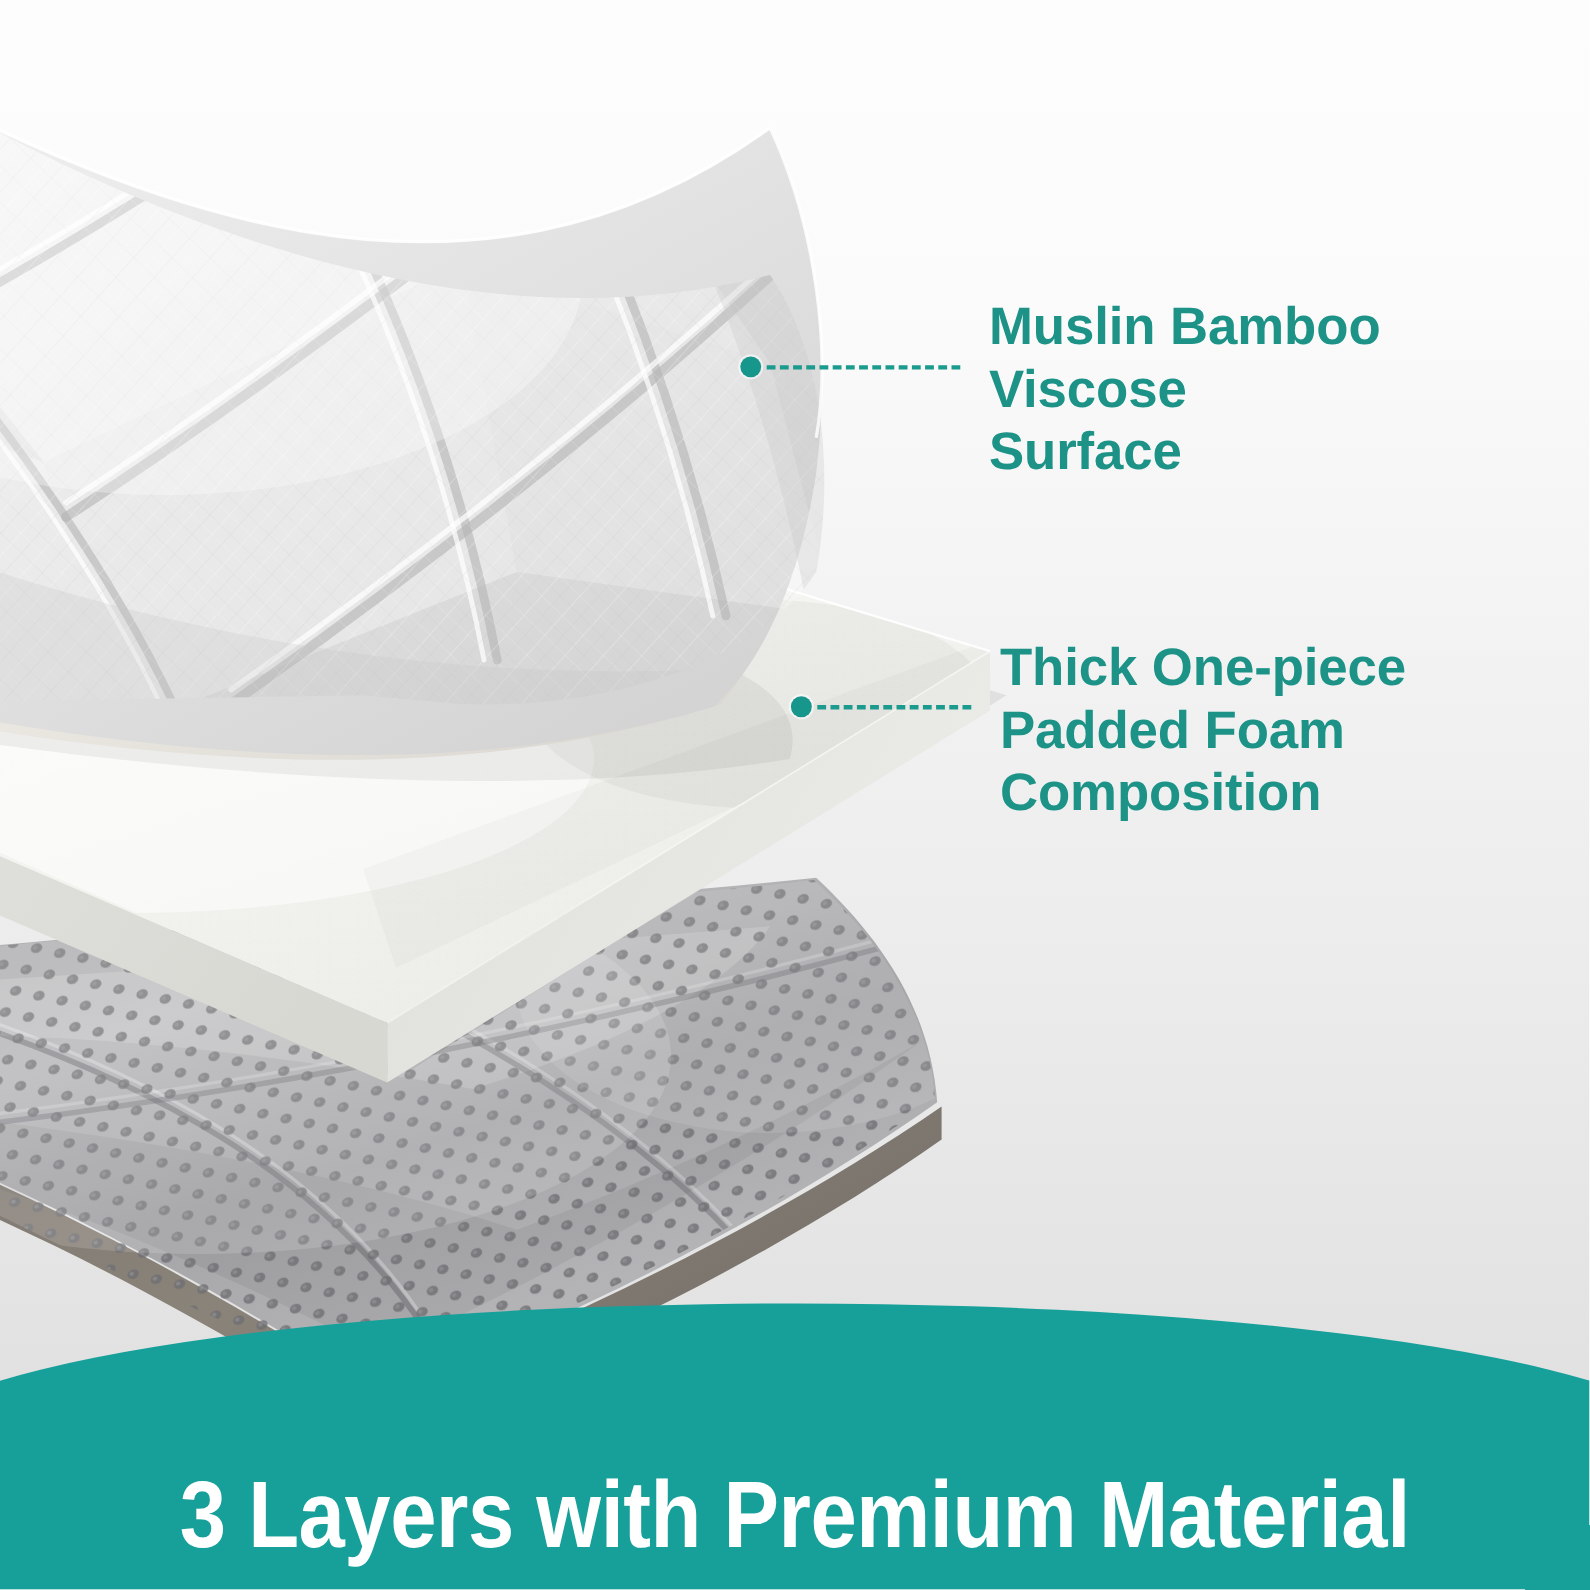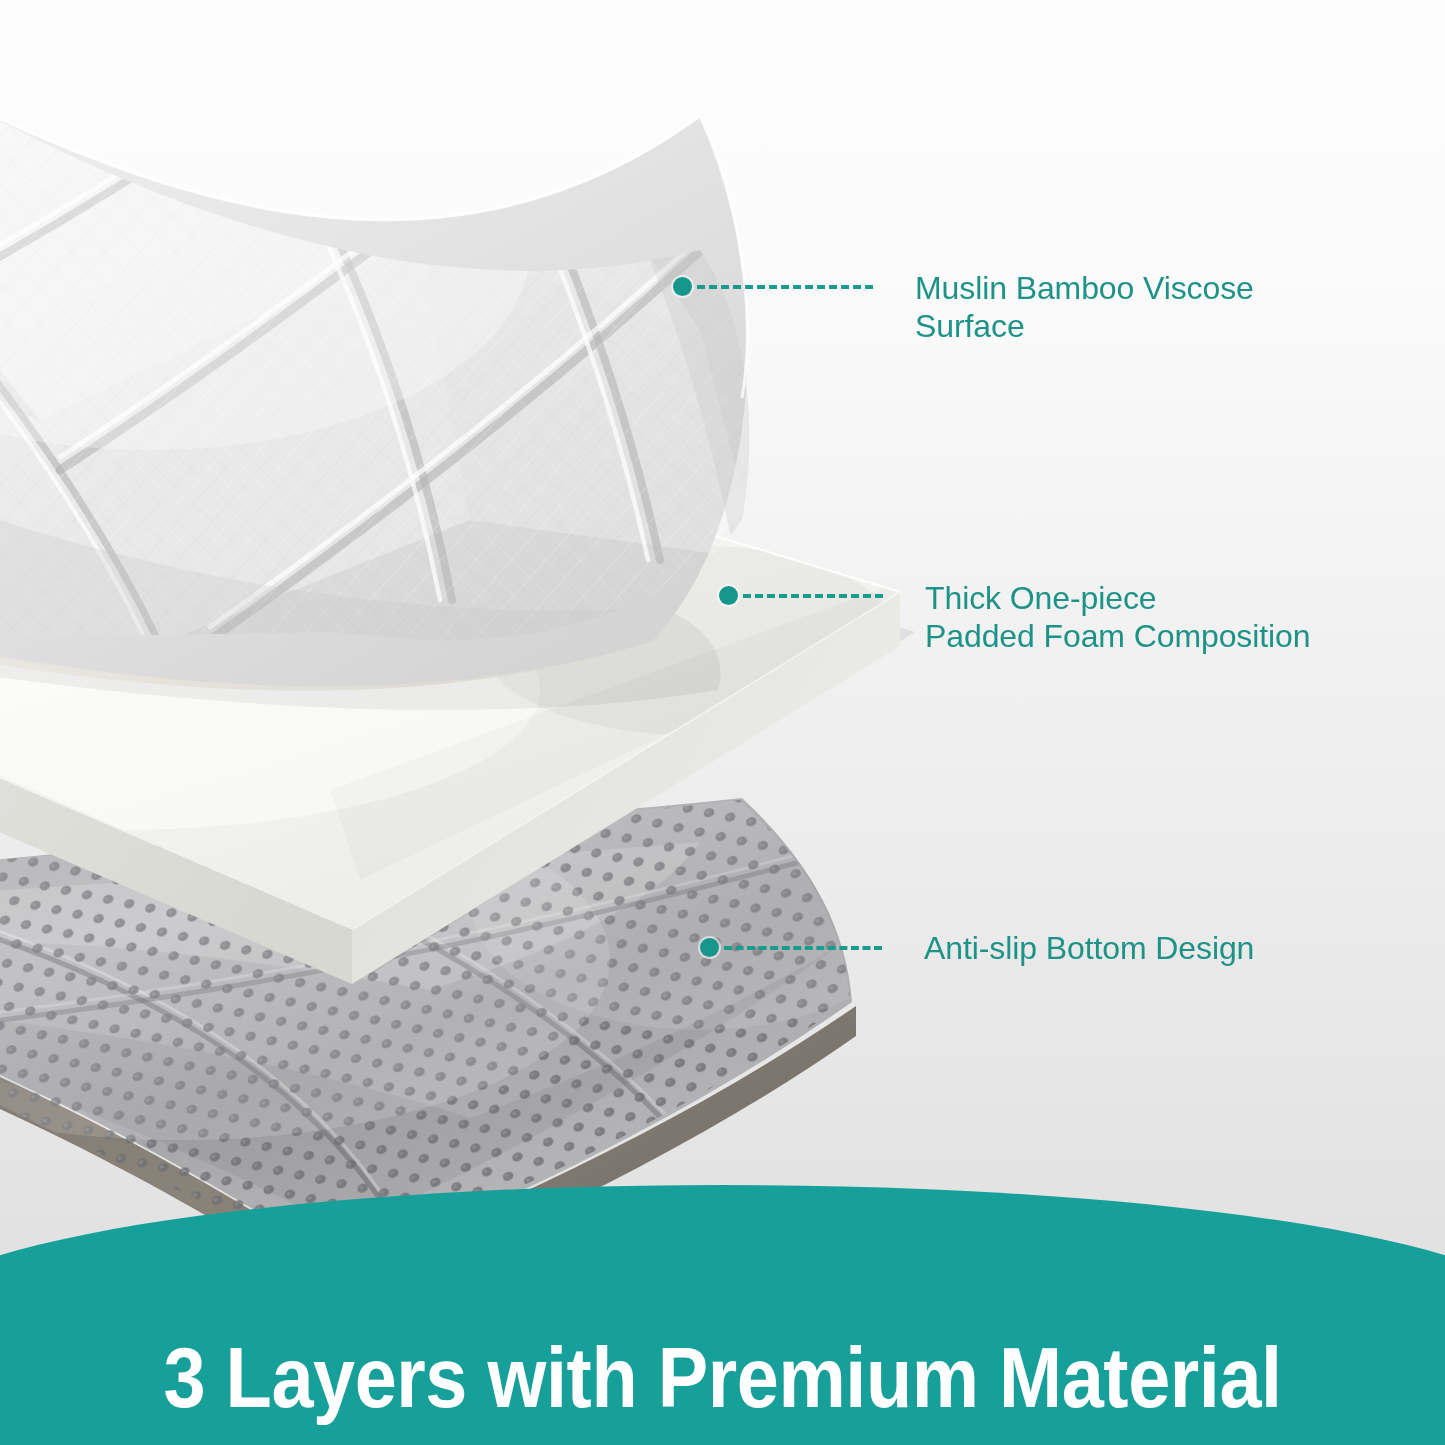--- a/index.html
+++ b/index.html
@@ -46,26 +46,26 @@
     box-shadow: 0 0 0 2px rgba(255,255,255,0.55);
   }
   .callout-dash {
     height: 0;
     border-top: 4px dashed #1B9A8E;
     flex: 0 0 auto;
     margin-left: 5px;
   }
   .callout-text {
     color: #1D9388;
-    font-size: 32px;
+    font-size: 48px;
     line-height: 1.18;
-    font-weight: 400;
+    font-weight: 700;
     letter-spacing: -0.1px;
     white-space: pre-line;
-    margin-left: 42px;
+    margin-left: 26px;
   }
 
   #callout-1 { left: 673px; top: 250px; }
   #callout-1 .callout-dash { width: 176px; }
   #callout-1 .callout-text { margin-top: -2px; position: relative; top: 22px; }
 
   #callout-2 { left: 719px; top: 558px; }
   #callout-2 .callout-dash { width: 140px; }
   #callout-2 .callout-text { position: relative; top: 22px; }
 
@@ -312,23 +312,18 @@
 Surface</span>
   </div>
 
   <div class="callout" id="callout-2">
     <span class="callout-dot"></span>
     <span class="callout-dash"></span>
     <span class="callout-text">Thick One-piece
 Padded Foam Composition</span>
   </div>
 
-  <div class="callout" id="callout-3">
-    <span class="callout-dot"></span>
-    <span class="callout-dash"></span>
-    <span class="callout-text">Anti-slip Bottom Design</span>
-  </div>
 
   <div id="bottom-banner">
     <div id="banner-title">3 Layers with Premium Material</div>
   </div>
 
 </div>
 
 </body></html>

